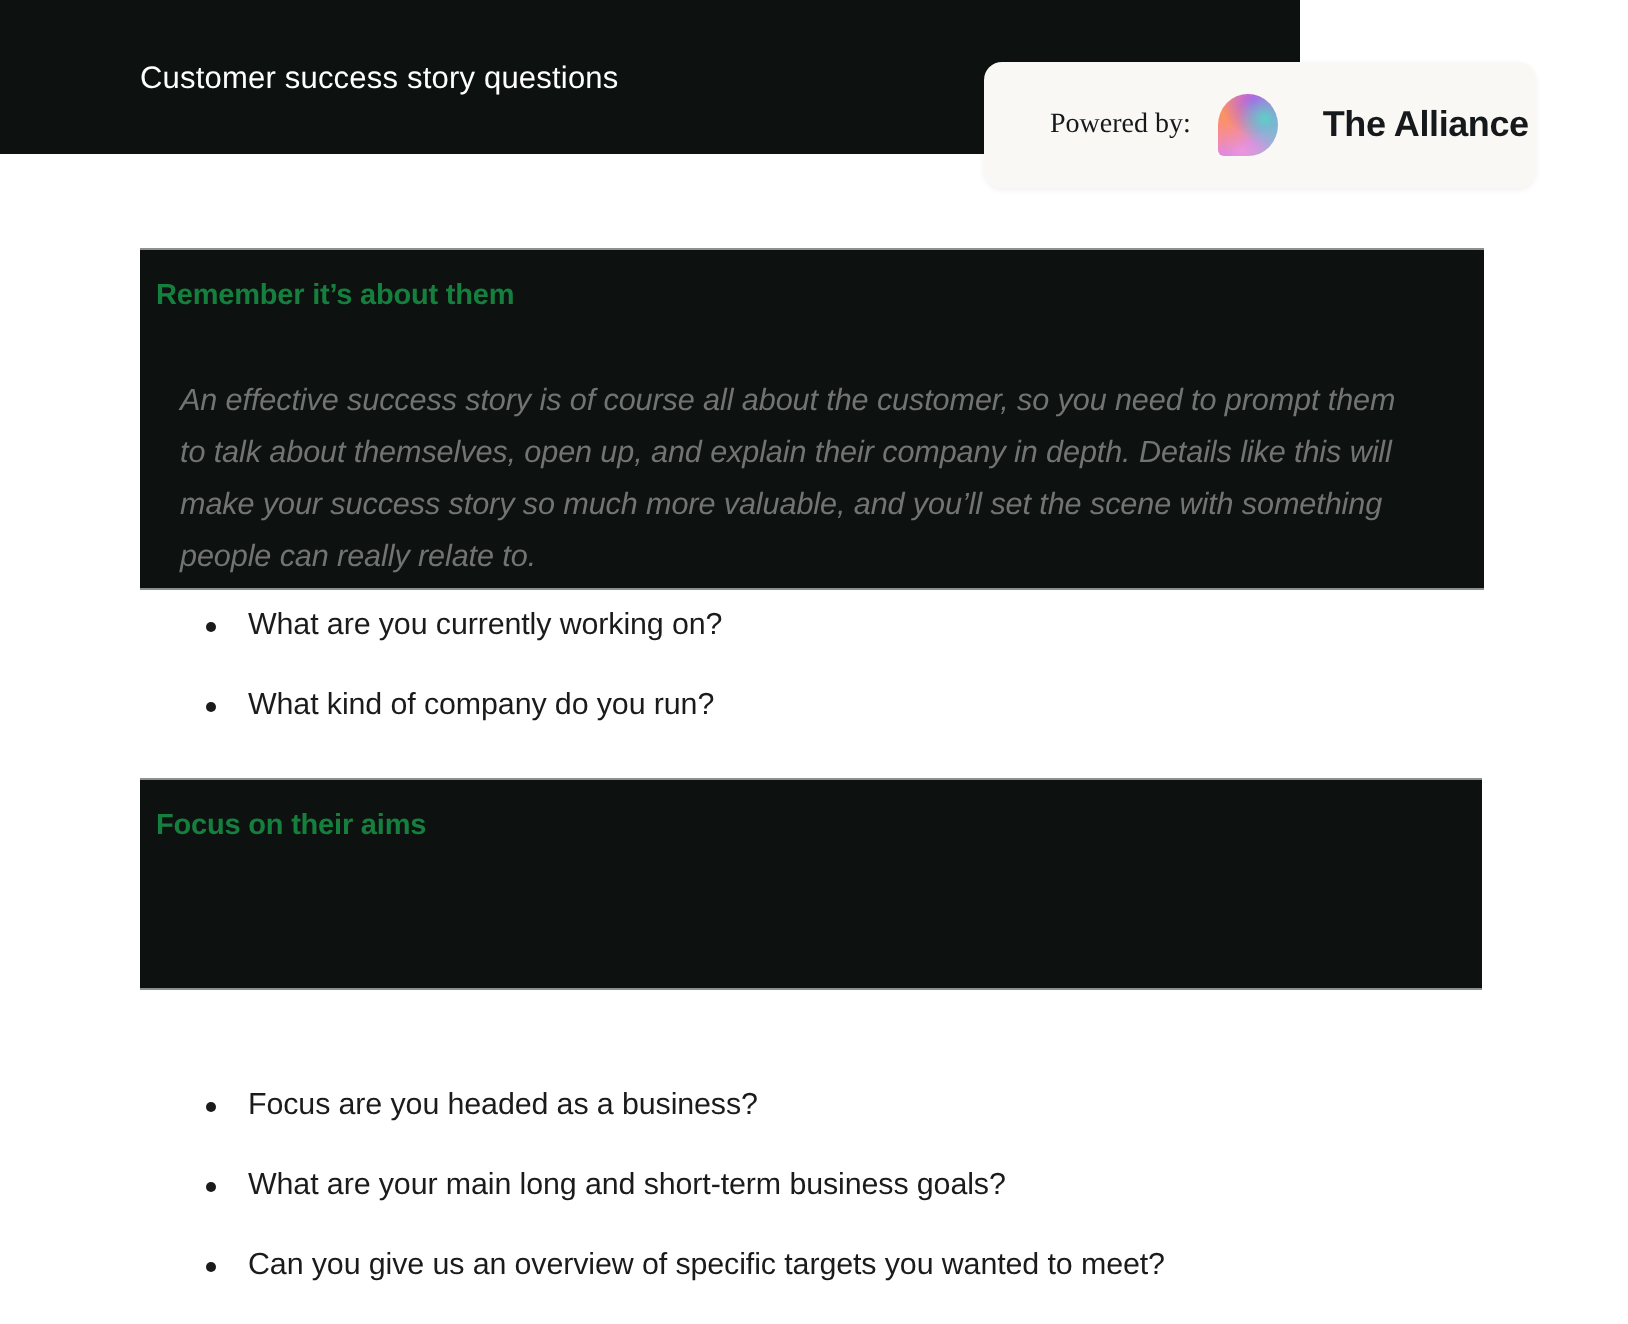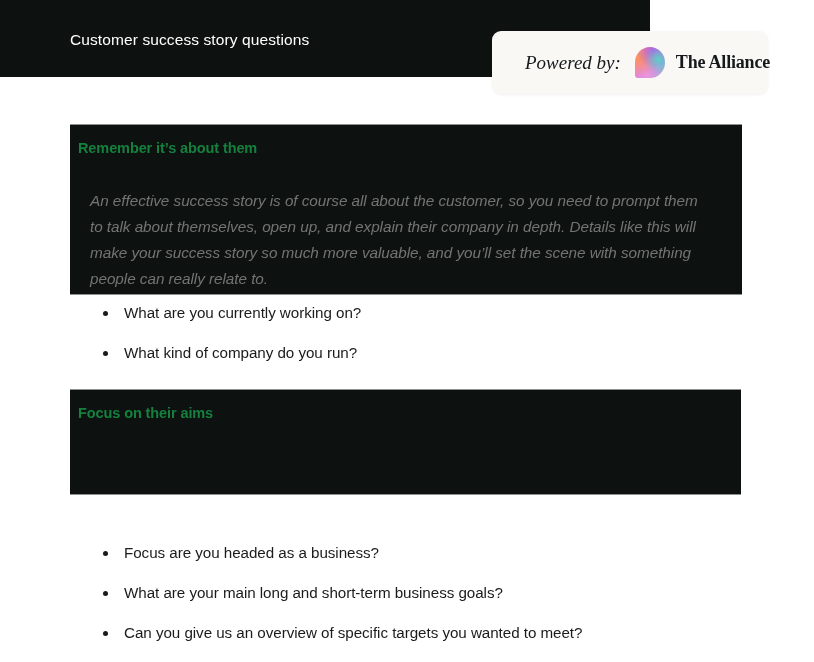--- a/index.html
+++ b/index.html
@@ -47,47 +47,46 @@
     background: #faf8f5;
     border-radius: 9px;
     z-index: 3;
     display: flex;
     align-items: center;
     box-shadow: 0 1px 3px rgba(0,0,0,0.06);
   }
   .powered-label {
     margin-left: 33px;
     font-family: "Liberation Serif", serif;
-    font-style: italic;
-    font-size: 19px;
+    font-size: 14px;
     color: #15191c;
     white-space: nowrap;
   }
   .brand-logo {
     margin-left: 14px;
     width: 30px;
     height: 31px;
     border-radius: 50% 50% 50% 50% / 50% 50% 50% 50%;
     border-bottom-left-radius: 3px;
     background:
       radial-gradient(circle at 78% 40%, rgba(86,214,196,0.95) 0%, rgba(86,214,196,0.0) 46%),
       radial-gradient(circle at 62% 12%, rgba(166,92,240,0.95) 0%, rgba(166,92,240,0.0) 52%),
       radial-gradient(circle at 14% 34%, rgba(252,146,94,0.98) 0%, rgba(252,146,94,0.0) 58%),
       radial-gradient(circle at 40% 92%, rgba(240,150,220,0.95) 0%, rgba(240,150,220,0.0) 60%),
       linear-gradient(135deg, #fb9a6d 0%, #f07fbe 38%, #c07ce8 62%, #6fd6cf 100%);
     flex: 0 0 auto;
   }
   .brand-name {
-    margin-left: 11px;
+    margin-left: 22px;
     font-size: 18px;
     font-weight: bold;
     color: #15191c;
     letter-spacing: -0.2px;
     white-space: nowrap;
-    font-family: Liberation Serif, serif;
+    font-family: Liberation Sans, sans-serif;
   }
 
   
   .doc {
     position: absolute;
     top: 77px;
     left: 0;
     width: 814px;
     background: #ffffff;
   }

